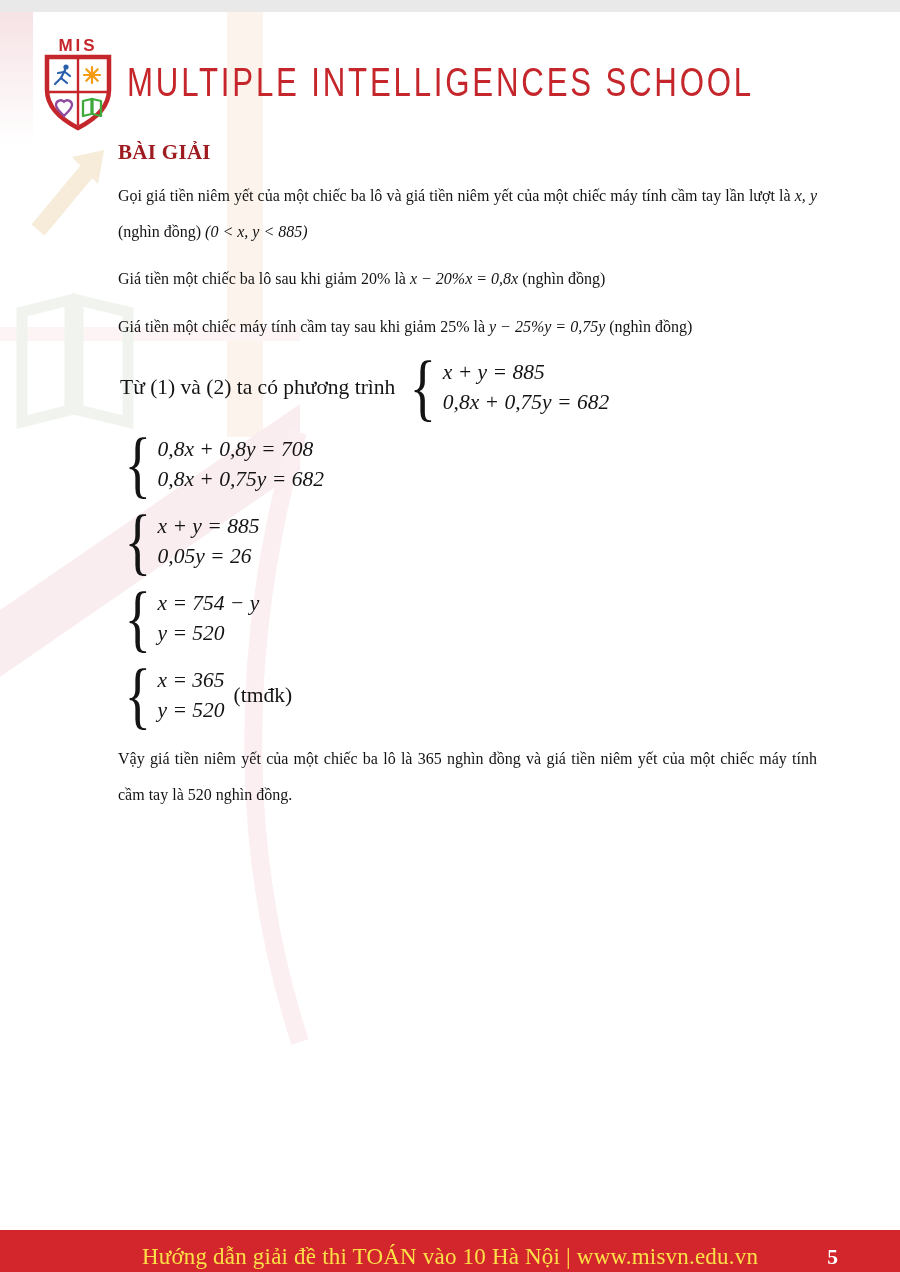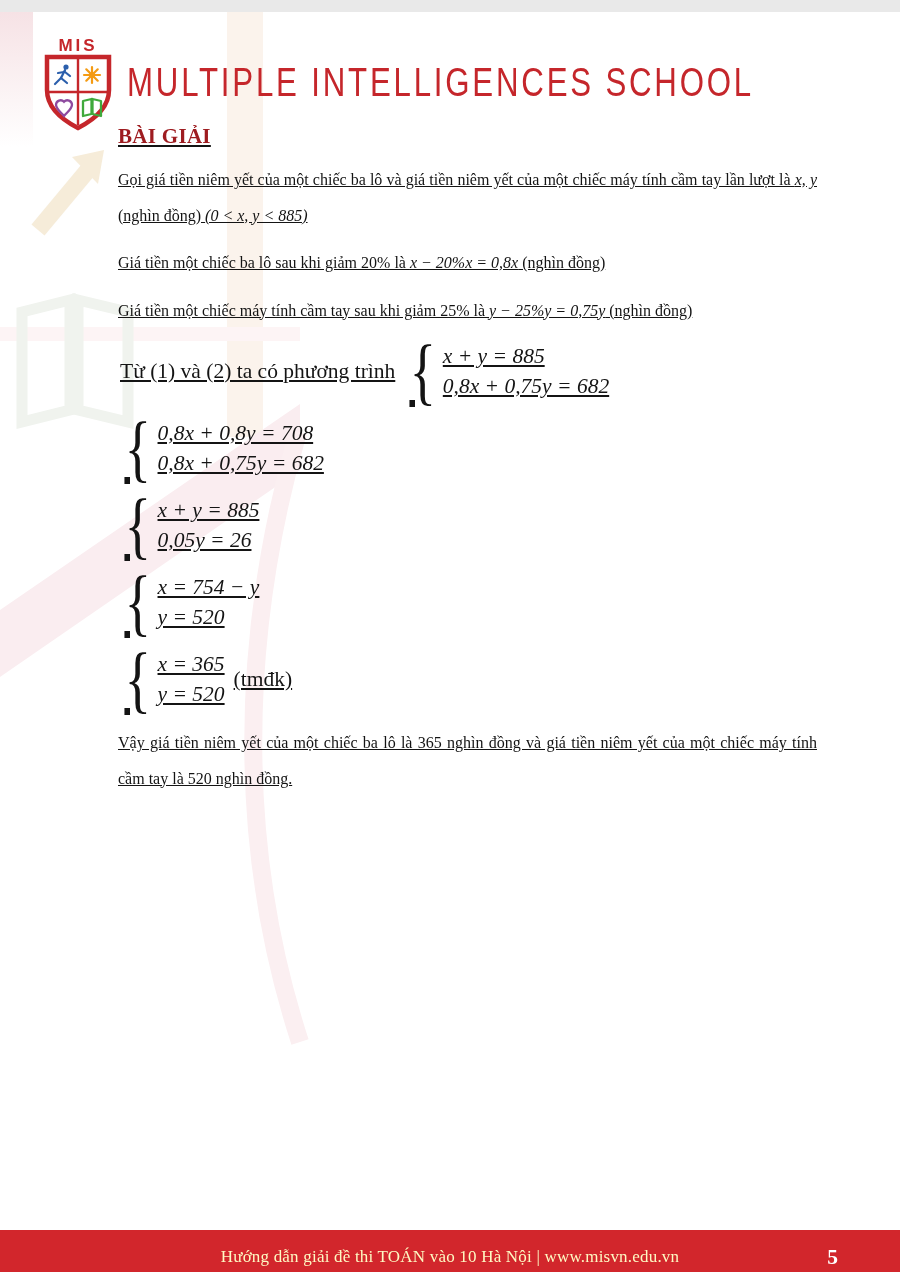--- a/index.html
+++ b/index.html
@@ -26,21 +26,21 @@
   .school-title{
     position:absolute;left:127px;top:50px;z-index:2;
     font-family:"Liberation Sans", sans-serif;
     font-size:40px;line-height:40px;font-weight:400;
     letter-spacing:3.6px;color:var(--accent);
     white-space:nowrap;
     transform:scaleX(0.78);transform-origin:left center;
   }
   
   .content{
-    position:absolute;left:118px;top:112px;width:699px;z-index:2;text-decoration:underline;
+    position:absolute;left:118px;top:128px;width:699px;z-index:2;
   }
   .section-title{
     font-size:21px;font-weight:bold;color:var(--section-red);
     letter-spacing:0.3px;margin-bottom:13px;
   }
   .para{
     font-size:16px;line-height:35.5px;
     text-align:justify;margin-bottom:12px;
   }
   .math{font-style:italic;}
@@ -59,21 +59,21 @@
   .sys-lines{display:flex;flex-direction:column;}
   .sys-line{font-size:21.5px;line-height:30px;white-space:nowrap;}
   .sys-suffix{font-size:21.5px;font-style:normal;margin-left:9px;}
   
   .footer{
     position:absolute;left:0;right:0;bottom:0;height:54px;z-index:2;
     background:var(--footer-red);
     display:flex;align-items:center;justify-content:center;
   }
   .footer-text{
-    color:#fef9c3;font-size:17px;letter-spacing:0.2px;
+    color:#fde047;font-size:23px;letter-spacing:0.2px;
   }
   .footer-page{
     position:absolute;right:62px;top:50%;transform:translateY(-50%);
     color:#ffffff;font-size:21.5px;font-weight:bold;
   }
 </style>
 </head>
 <body>
 
 <div class="page" style="--accent: #c5262b; --section-red: #9e1c20; --footer-red: #d2262c; --text: #141414;">

